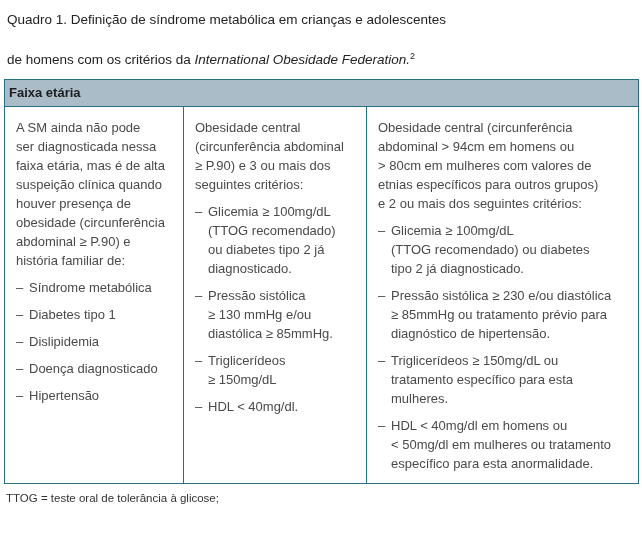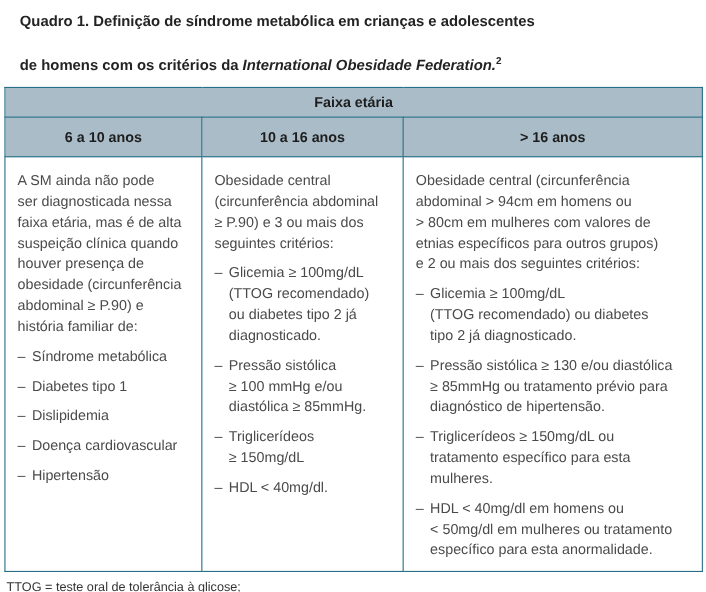--- a/index.html
+++ b/index.html
@@ -15,23 +15,23 @@
   body {
     width: 642px;
     height: 538px;
     background: #ffffff;
     font-family: "Liberation Sans", sans-serif;
     overflow: hidden;
   }
   .page { padding: 10px 4px 0 4px; }
 
   .table-title {
-    margin: 0 0 9px 14px;
+    margin: 0 0 9px 3px;
     font-size: 13.5px;
-    font-weight: 700;
+    font-weight: 400;
     color: var(--title-text);
     line-height: 20px;
     white-space: pre-line;
   }
   .table-title em { font-style: italic; }
   .table-title sup {
     font-size: 9px;
     line-height: 0;
     vertical-align: super;
   }
@@ -43,21 +43,21 @@
   }
   table.quadro th,
   table.quadro td {
     border: 1.5px solid var(--table-border);
   }
   table.quadro thead th {
     background: var(--header-bg);
     color: var(--header-text);
     font-size: 13px;
     font-weight: 700;
-    text-align: center;
+    text-align: left;
   }
   th.group-header { padding: 5px 4px 6px 4px; }
   th.col-header   { padding: 10px 4px; }
 
   table.quadro tbody td {
     background: #ffffff;
     vertical-align: top;
     height: 371px;
     padding: 11px 8px 10px 11px;
     font-size: 13px;
@@ -101,25 +101,20 @@
   <table class="quadro">
     <colgroup>
       <col style="width:179px">
       <col style="width:183px">
       <col style="width:272px">
     </colgroup>
     <thead>
       <tr>
         <th class="group-header" colspan="3">Faixa etária</th>
       </tr>
-      <tr>
-        <th class="col-header">6 a 10 anos</th>
-        <th class="col-header">10 a 16 anos</th>
-        <th class="col-header">&gt; 16 anos</th>
-      </tr>
     </thead>
     <tbody>
       <tr>
 
         <td>
           <p class="intro">A SM ainda não pode
 ser diagnosticada nessa
 faixa etária, mas é de alta
 suspeição clínica quando
 houver presença de
@@ -134,21 +129,21 @@
             <li>
                 <span class="dash">–</span>
                 <span class="crit-text">Diabetes tipo 1</span>
               </li>
             <li>
                 <span class="dash">–</span>
                 <span class="crit-text">Dislipidemia</span>
               </li>
             <li>
                 <span class="dash">–</span>
-                <span class="crit-text">Doença cardiovascular</span>
+                <span class="crit-text">Doença diagnosticado</span>
               </li>
             <li>
                 <span class="dash">–</span>
                 <span class="crit-text">Hipertensão</span>
               </li>
           </ul>
         </td>
 
         <td>
           <p class="intro">Obesidade central
@@ -159,21 +154,21 @@
             <li>
                 <span class="dash">–</span>
                 <span class="crit-text">Glicemia ≥ 100mg/dL
 (TTOG recomendado)
 ou diabetes tipo 2 já
 diagnosticado.</span>
               </li>
             <li>
                 <span class="dash">–</span>
                 <span class="crit-text">Pressão sistólica
-≥ 100 mmHg e/ou
+≥ 130 mmHg e/ou
 diastólica ≥ 85mmHg.</span>
               </li>
             <li>
                 <span class="dash">–</span>
                 <span class="crit-text">Triglicerídeos
 ≥ 150mg/dL</span>
               </li>
             <li>
                 <span class="dash">–</span>
                 <span class="crit-text">HDL &lt; 40mg/dl.</span>
@@ -189,21 +184,21 @@
 e 2 ou mais dos seguintes critérios:</p>
           <ul class="criteria">
             <li>
                 <span class="dash">–</span>
                 <span class="crit-text">Glicemia ≥ 100mg/dL
 (TTOG recomendado) ou diabetes
 tipo 2 já diagnosticado.</span>
               </li>
             <li>
                 <span class="dash">–</span>
-                <span class="crit-text">Pressão sistólica ≥ 130 e/ou diastólica
+                <span class="crit-text">Pressão sistólica ≥ 230 e/ou diastólica
 ≥ 85mmHg ou tratamento prévio para
 diagnóstico de hipertensão.</span>
               </li>
             <li>
                 <span class="dash">–</span>
                 <span class="crit-text">Triglicerídeos ≥ 150mg/dL ou
 tratamento específico para esta
 mulheres.</span>
               </li>
             <li>

